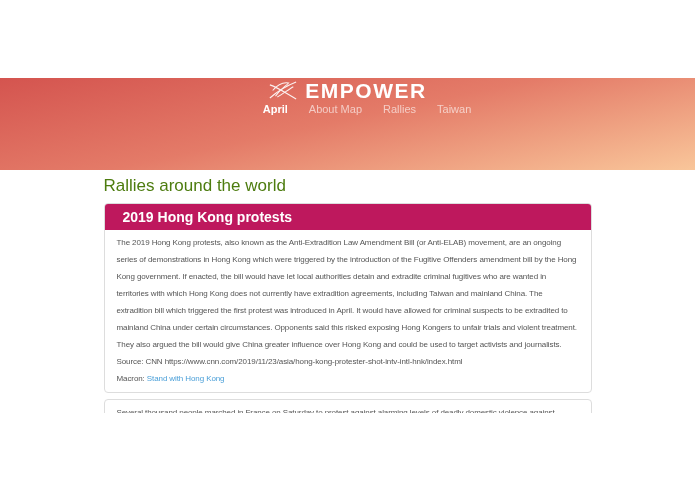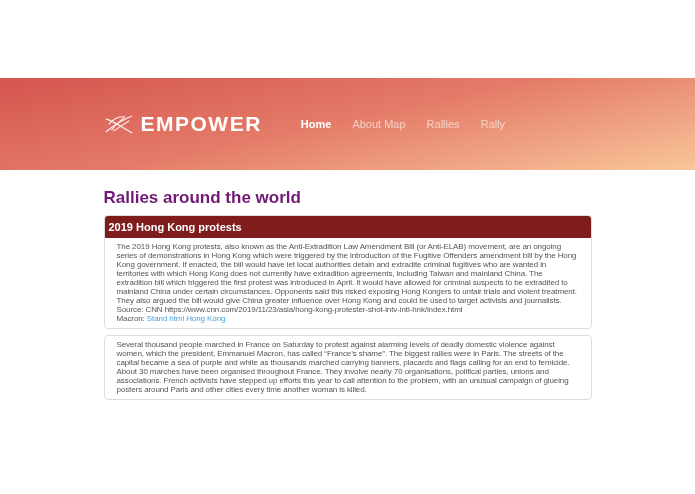--- a/index.html
+++ b/index.html
@@ -10,57 +10,57 @@
     font-family: "Liberation Sans", sans-serif;
     overflow: hidden;
   }
   .viewport { width: 695px; height: 413px; overflow: hidden; background: #fff; }
   .top-spacer { height: 78px; background: #ffffff; }
 
   .hero {
     height: 92px;
     background: linear-gradient(168deg, #d4544f 0%, #e47b68 48%, #f9c69a 100%);
   }
-  .container { width: 488px; margin: 0 auto; }
+  .container { width: 488px; margin: 0 auto; flex-direction: column; }
   .hero-row { display: flex; align-items: center; height: 100%; }
 
   .brand { display: flex; align-items: center; text-decoration: none; color: #fff; cursor: pointer; }
   .brand svg { display: block; opacity: 0.9; }
   .brand-name {
     margin-left: 7px;
     font-size: 21px; font-weight: bold; letter-spacing: 1.5px; color: #ffffff;
   }
 
   .nav { display: flex; align-items: center; margin-left: 18px; }
   .nav a {
     display: block; margin-left: 21px;
     font-size: 11px; text-decoration: none;
     color: rgba(255,255,255,0.62); cursor: pointer;
   }
   .nav a.active { color: #ffffff; font-weight: bold; }
 
   .page-title {
-    margin: 18px 0 7px 0;
-    font-size: 17px; font-weight: bold; color: #701a75;
+    margin: 6px 0 7px 0;
+    font-size: 17px; font-weight: normal; color: #4d7c0f;
   }
 
   .panel {
     border: 1px solid #dddddd; border-radius: 4px;
     background: #ffffff; margin-bottom: 6px;
   }
   .panel-heading {
-    background: #7f1d1d; color: #ffffff;
-    font-size: 11px; font-weight: bold;
-    padding: 5px 4px;
+    background: #be185d; color: #ffffff;
+    font-size: 14px; font-weight: bold;
+    padding: 5px 18px;
     border-radius: 3px 3px 0 0;
     cursor: pointer;
   }
   .panel-body {
     padding: 4px 12px 5px 12px;
-    font-size: 8px; letter-spacing: -0.1px; line-height: 9px;
+    font-size: 8px; letter-spacing: -0.1px; line-height: 17px;
     color: #555555;
     word-wrap: break-word;
   }
   .panel-body p { margin: 0; }
   .meta-line { margin: 0; }
   .action-link { color: #4a9fd8; text-decoration: none; cursor: pointer; }
 </style>
 </head>
 <body>
 
@@ -75,39 +75,39 @@
           <svg width="30" height="25" viewBox="0 0 32 26" fill="none">
             <path d="M2 21 C9 15, 17 9, 30 4" stroke="#ffffff" stroke-width="1.2" fill="none"></path>
             <path d="M2 7 C11 10, 21 17, 30 22" stroke="#ffffff" stroke-width="1.2" fill="none"></path>
             <path d="M5 13 C10 7, 16 4, 22 5 C18 9, 13 12, 8 19" stroke="#ffffff" stroke-width="1.1" fill="none"></path>
             <path d="M10 20 C15 17, 22 12, 27 9" stroke="#ffffff" stroke-width="1.1" fill="none"></path>
           </svg>
         </span>
         <span class="brand-name">EMPOWER</span>
       </a>
       <nav class="nav">
-        <a class="active">Home</a>
+        <a class="active">April</a>
         <a>About Map</a>
         <a>Rallies</a>
-        <a>Rally</a>
+        <a>Taiwan</a>
       </nav>
     </div>
   </header>
 
   <main class="container">
     <h1 class="page-title">Rallies around the world</h1>
 
     <section class="panel">
       <div class="panel-heading">2019 Hong Kong protests</div>
       <div class="panel-body">
         <p>The 2019 Hong Kong protests, also known as the Anti-Extradition Law Amendment Bill (or Anti-ELAB) movement, are an ongoing series of demonstrations in Hong Kong which were triggered by the introduction of the Fugitive Offenders amendment bill by the Hong Kong government. If enacted, the bill would have let local authorities detain and extradite criminal fugitives who are wanted in territories with which Hong Kong does not currently have extradition agreements, including Taiwan and mainland China. The extradition bill which triggered the first protest was introduced in April. It would have allowed for criminal suspects to be extradited to mainland China under certain circumstances. Opponents said this risked exposing Hong Kongers to unfair trials and violent treatment. They also argued the bill would give China greater influence over Hong Kong and could be used to target activists and journalists.</p>
         <div class="meta-line">Source: CNN https://www.cnn.com/2019/11/23/asia/hong-kong-protester-shot-intv-intl-hnk/index.html</div>
         <div class="meta-line">
           <span>Macron:</span>
-          <a class="action-link">Stand html Hong Kong</a>
+          <a class="action-link">Stand with Hong Kong</a>
         </div>
       </div>
     </section>
 
     <section class="panel">
       <div class="panel-body">
         <p>Several thousand people marched in France on Saturday to protest against alarming levels of deadly domestic violence against women, which the president, Emmanuel Macron, has called “France’s shame”. The biggest rallies were in Paris. The streets of the capital became a sea of purple and white as thousands marched carrying banners, placards and flags calling for an end to femicide. About 30 marches have been organised throughout France. They involve nearly 70 organisations, political parties, unions and associations. French activists have stepped up efforts this year to call attention to the problem, with an unusual campaign of glueing posters around Paris and other cities every time another woman is killed.</p>
 
       </div>
     </section>

